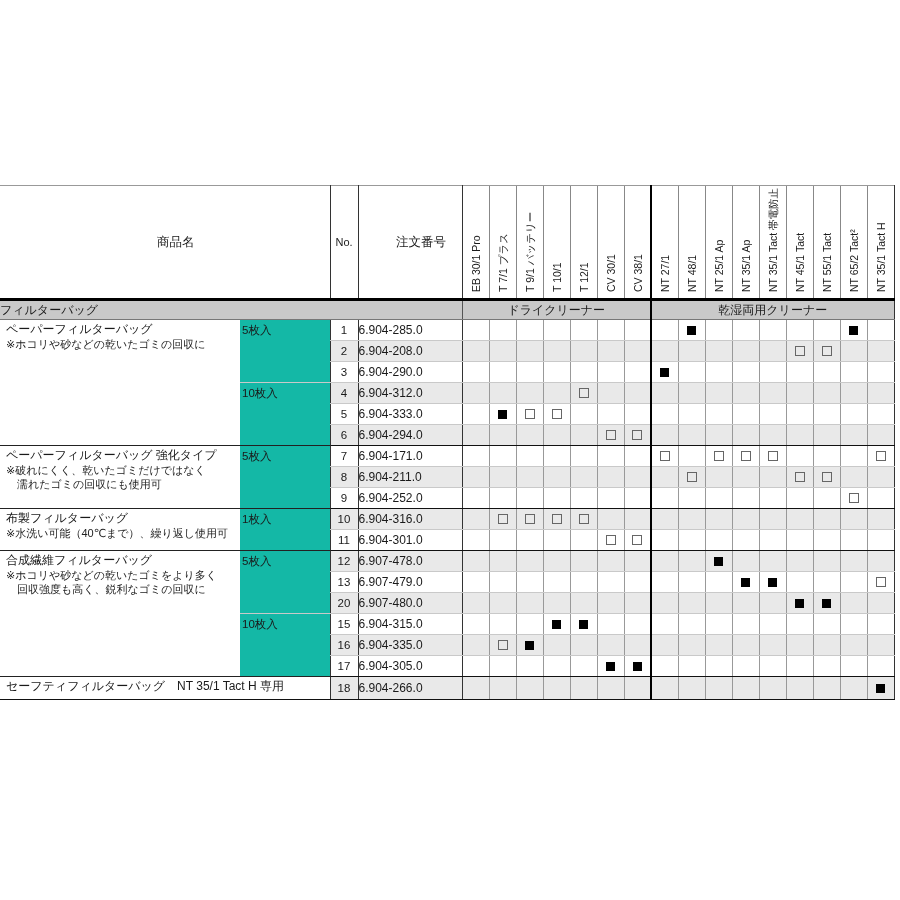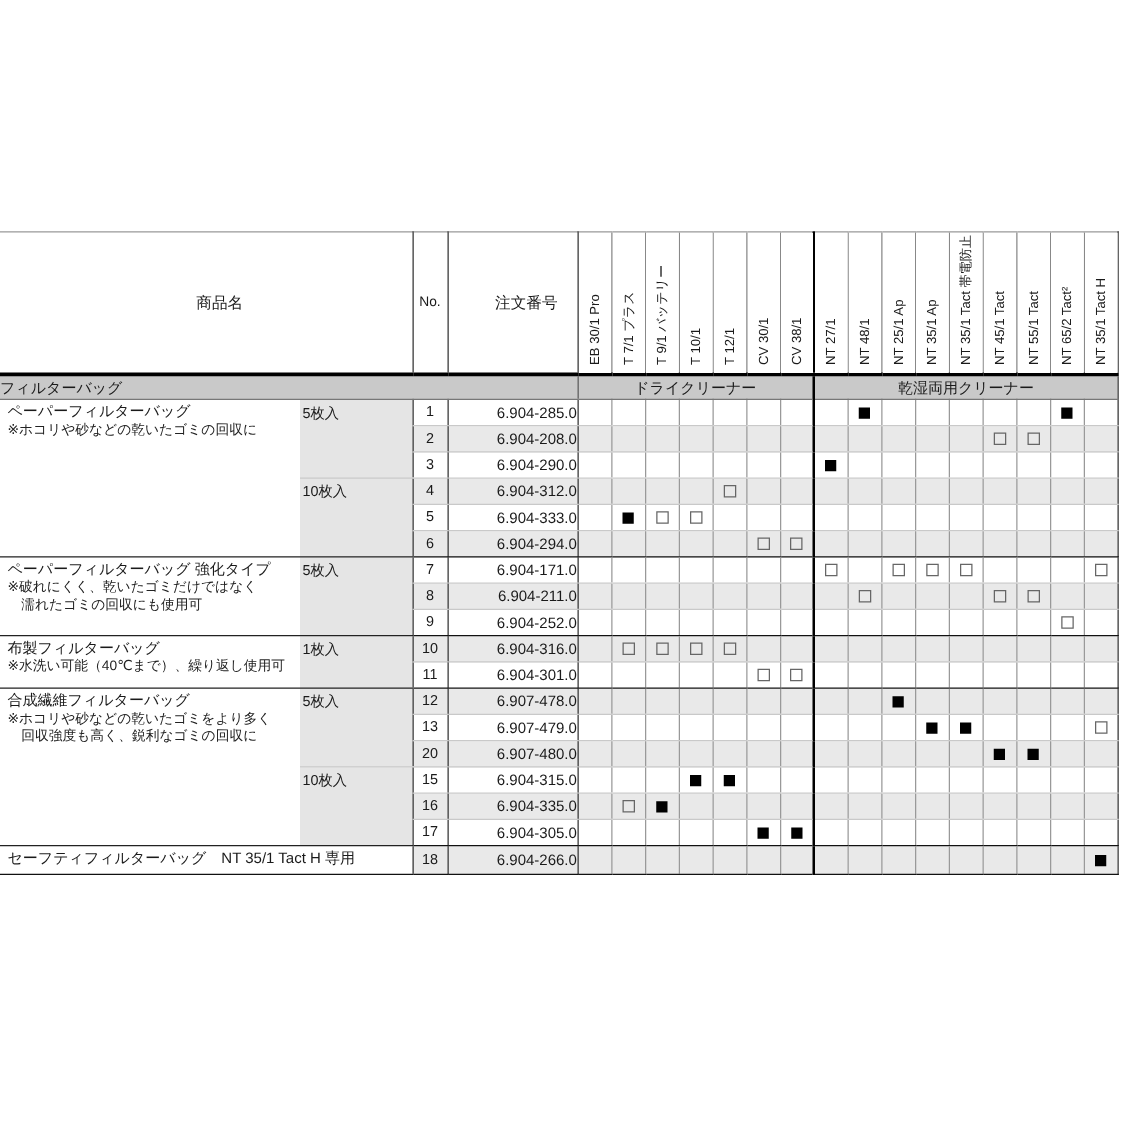--- a/index.html
+++ b/index.html
@@ -42,26 +42,26 @@
 
   
   tbody td { height:20px; font-size:12px; border-bottom:1px solid #c9c9c9; padding:0; }
   td.product {
     background:#fff; vertical-align:top; text-align:left;
     padding:2px 4px 0 6px; border-bottom:1px solid #222;
   }
   .p-main { font-size:12px; line-height:1.25; }
   .p-note { font-size:11px; line-height:1.3; color:#222; }
   td.qty {
-    background:#e5e5e5; vertical-align:top; text-align:left;
+    background:#14b8a6; vertical-align:top; text-align:left;
     padding:3px 0 0 2px; font-size:11.5px;
   }
   td.qty.qty-end { border-bottom:1px solid #222; }
   td.no { text-align:center; font-size:11.5px; border-left:1px solid #333; border-right:1px solid #333; }
-  td.order { text-align:right; font-size:12px; border-right:1px solid #333; }
+  td.order { text-align:left; font-size:12px; border-right:1px solid #333; }
   td.mark { border-left:1px solid #999; }
   td.mark.wet-start { border-left:2px solid #000; }
   td.mark.last-col { border-right:1px solid #333; }
   tr.stripe td.no, tr.stripe td.order, tr.stripe td.mark { background:#e9e9e9; }
   tr.group-end td { border-bottom:1px solid #111; }
 
   .sq { margin:0 auto; }
   .sq-filled { width:9px; height:9px; background:#000; }
   .sq-empty { width:8px; height:8px; border:1px solid #666; background:transparent; }
 </style>

